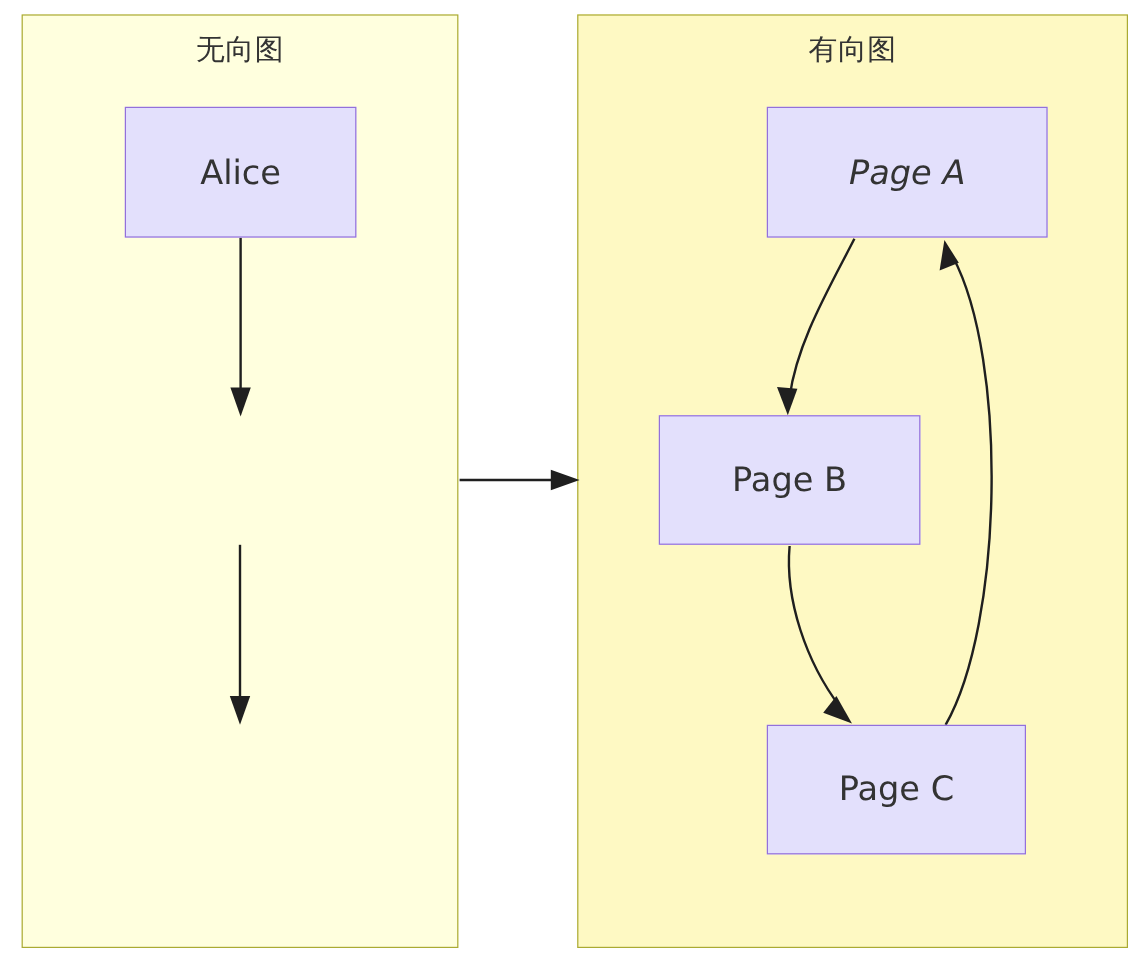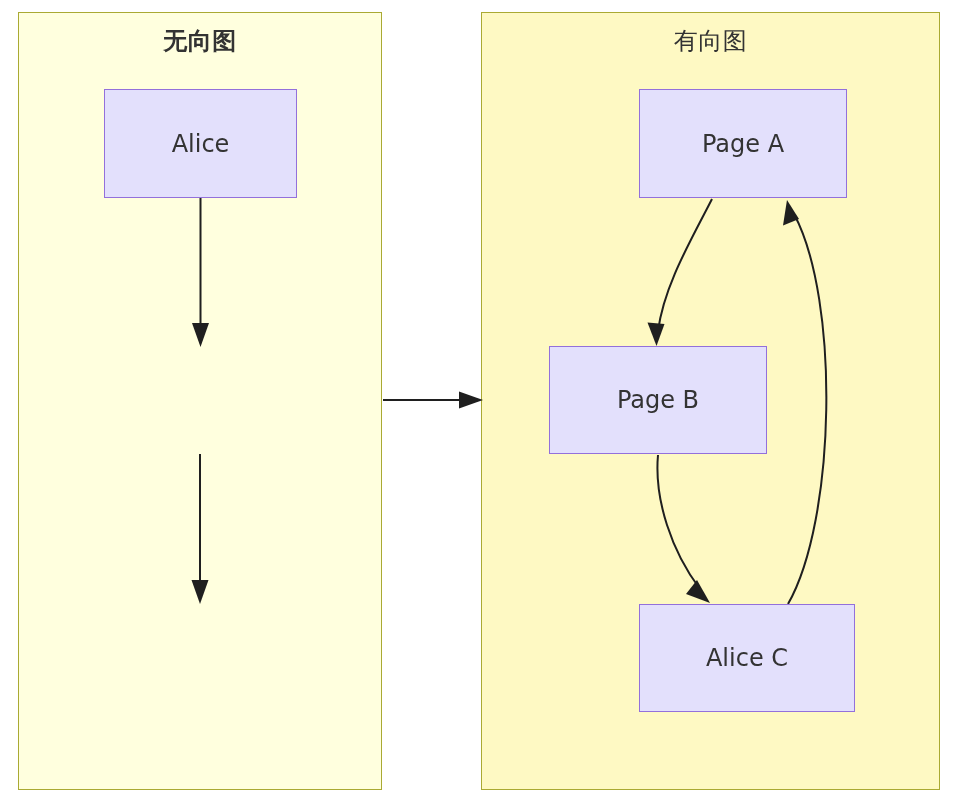--- a/index.html
+++ b/index.html
@@ -48,41 +48,41 @@
   .node-box {
     position: absolute;
     box-sizing: border-box;
     background: #e3e0fc;
     border: 1.6px solid #9370db;
     display: flex;
     align-items: center;
     justify-content: center;
   }
   .node-label {
-    font-size: 24px;
+    font-size: 28px;
     color: #333333;
     line-height: 1;
     white-space: nowrap;
   }
   .edge-path {
     fill: none;
     stroke: #1f1f1f;
     stroke-width: 2;
   }
   .edge-head {
     fill: #1f1f1f;
     stroke: none;
   }
 </style>
 </head>
 <body>
 
 <div id="diagram-root" style="background: rgb(255, 255, 255);">
 
-  <div class="cluster-box" id="cluster-undirected" style="left: 18px; top: 12px; width: 364px; height: 778px; background: rgb(255, 255, 222); border-color: rgb(170, 170, 51); font-weight: bold;">
+  <div class="cluster-box" id="cluster-undirected" style="left: 18px; top: 12px; width: 364px; height: 778px; background: rgb(255, 255, 222); border-color: rgb(170, 170, 51);">
     <div class="cluster-title" style="color: rgb(51, 51, 51);">无向图</div>
   </div>
 
   <div class="cluster-box" id="cluster-directed" style="left: 481px; top: 12px; width: 459px; height: 778px; background: #fef9c3; border-color: rgb(170, 170, 51);">
     <div class="cluster-title" style="color: rgb(51, 51, 51);">有向图</div>
   </div>
 
   <svg class="svg-layer" viewBox="0 0 956 806">
 
     <g>
@@ -112,23 +112,23 @@
 
     <g>
       <path class="edge-path" d="M 788 604 C 836 520, 840 300, 794 214" style="stroke: rgb(31, 31, 31);"></path>
       <polygon class="edge-head" points="787,200 783,225.5 799,219" style="fill: rgb(31, 31, 31);"></polygon>
     </g>
   </svg>
 
   <div class="node-box" id="node-alice" style="left: 104px; top: 89px; width: 193px; height: 109px; background: rgb(227, 224, 252); border-color: rgb(147, 112, 219);">
     <span class="node-label" style="color: rgb(51, 51, 51);">Alice</span>
   </div>
-  <div class="node-box" id="node-pagea" style="left: 639px; top: 89px; width: 208px; height: 109px; background: rgb(227, 224, 252); border-color: rgb(147, 112, 219);">
+  <div class="node-box" id="node-pagea" style="left: 639px; top: 89px; width: 234px; height: 109px; background: rgb(227, 224, 252); border-color: rgb(147, 112, 219); font-style: italic;">
     <span class="node-label" style="color: rgb(51, 51, 51);">Page A</span>
   </div>
   <div class="node-box" id="node-pageb" style="left: 549px; top: 346px; width: 218px; height: 108px; background: rgb(227, 224, 252); border-color: rgb(147, 112, 219);">
     <span class="node-label" style="color: rgb(51, 51, 51);">Page B</span>
   </div>
   <div class="node-box" id="node-pagec" style="left: 639px; top: 604px; width: 216px; height: 108px; background: rgb(227, 224, 252); border-color: rgb(147, 112, 219);">
-    <span class="node-label" style="color: rgb(51, 51, 51);">Alice C</span>
+    <span class="node-label" style="color: rgb(51, 51, 51);">Page C</span>
   </div>
 
 </div>
 
 </body></html>

